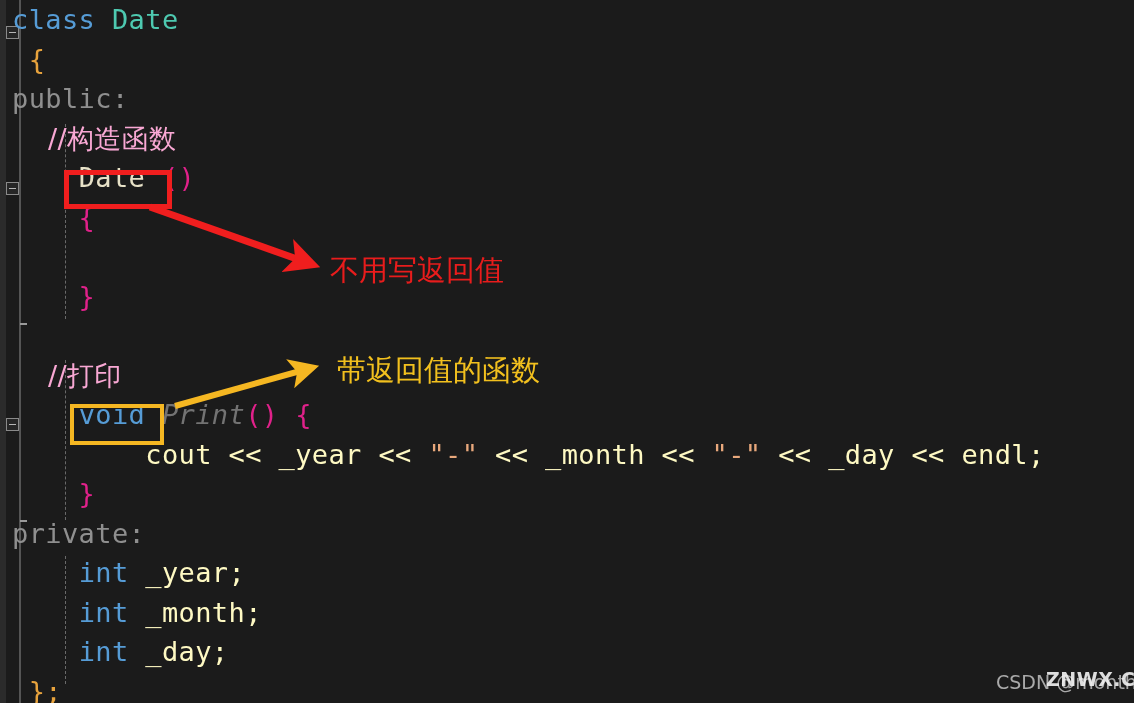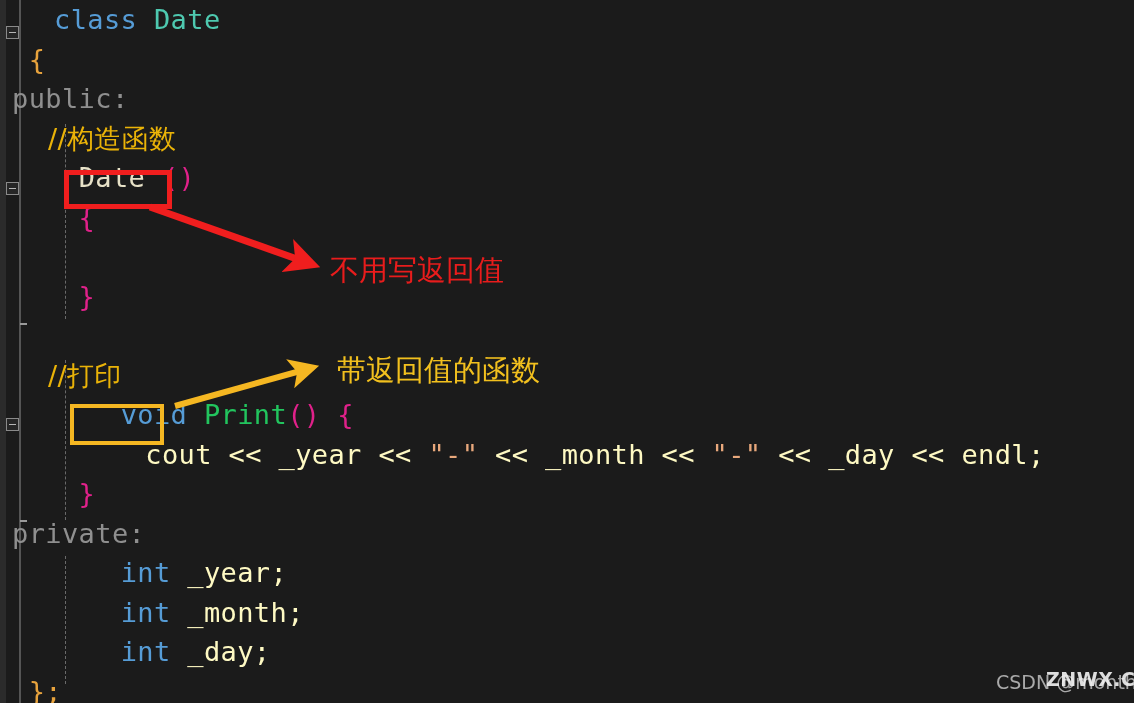--- a/index.html
+++ b/index.html
@@ -63,31 +63,31 @@
     font-size: 27px;
     line-height: 39.5px;
     white-space: pre;
     letter-spacing: 0.4px;
   }
   .line {
     height: 39.5px;
     padding-left: 12px;
     box-sizing: border-box;
   }
-  .kw      { color: #569cd6; margin-left: 42px; }
+  .kw      { color: #569cd6; }
   .type    { color: #4ec9b0; }
   .ident   { color: #e8e2c8; }
   .plain   { color: #fef9c3; }
   .access  { color: #8f8f8f; margin-top: 44px; }
   .brace-o { color: #e8a33d; }
   .brace-p { color: #e0218a; }
   .paren   { color: #e0218a; }
-  .comment { color: #eab308; text-align: right; }
+  .comment { color: #f9a8d4; text-align: right; }
   .str     { color: #e8a87c; }
-  .fn      { color: #22c55e; }
+  .fn      { color: #737373; font-style: italic; }
 
   .cjk { font-family: "DejaVu Sans", "Liberation Sans", sans-serif; }
 
   
   .hl-box {
     position: absolute;
     box-sizing: border-box;
     pointer-events: none;
   }
   .hl-red    { border: 5px solid #f01e1e; }

